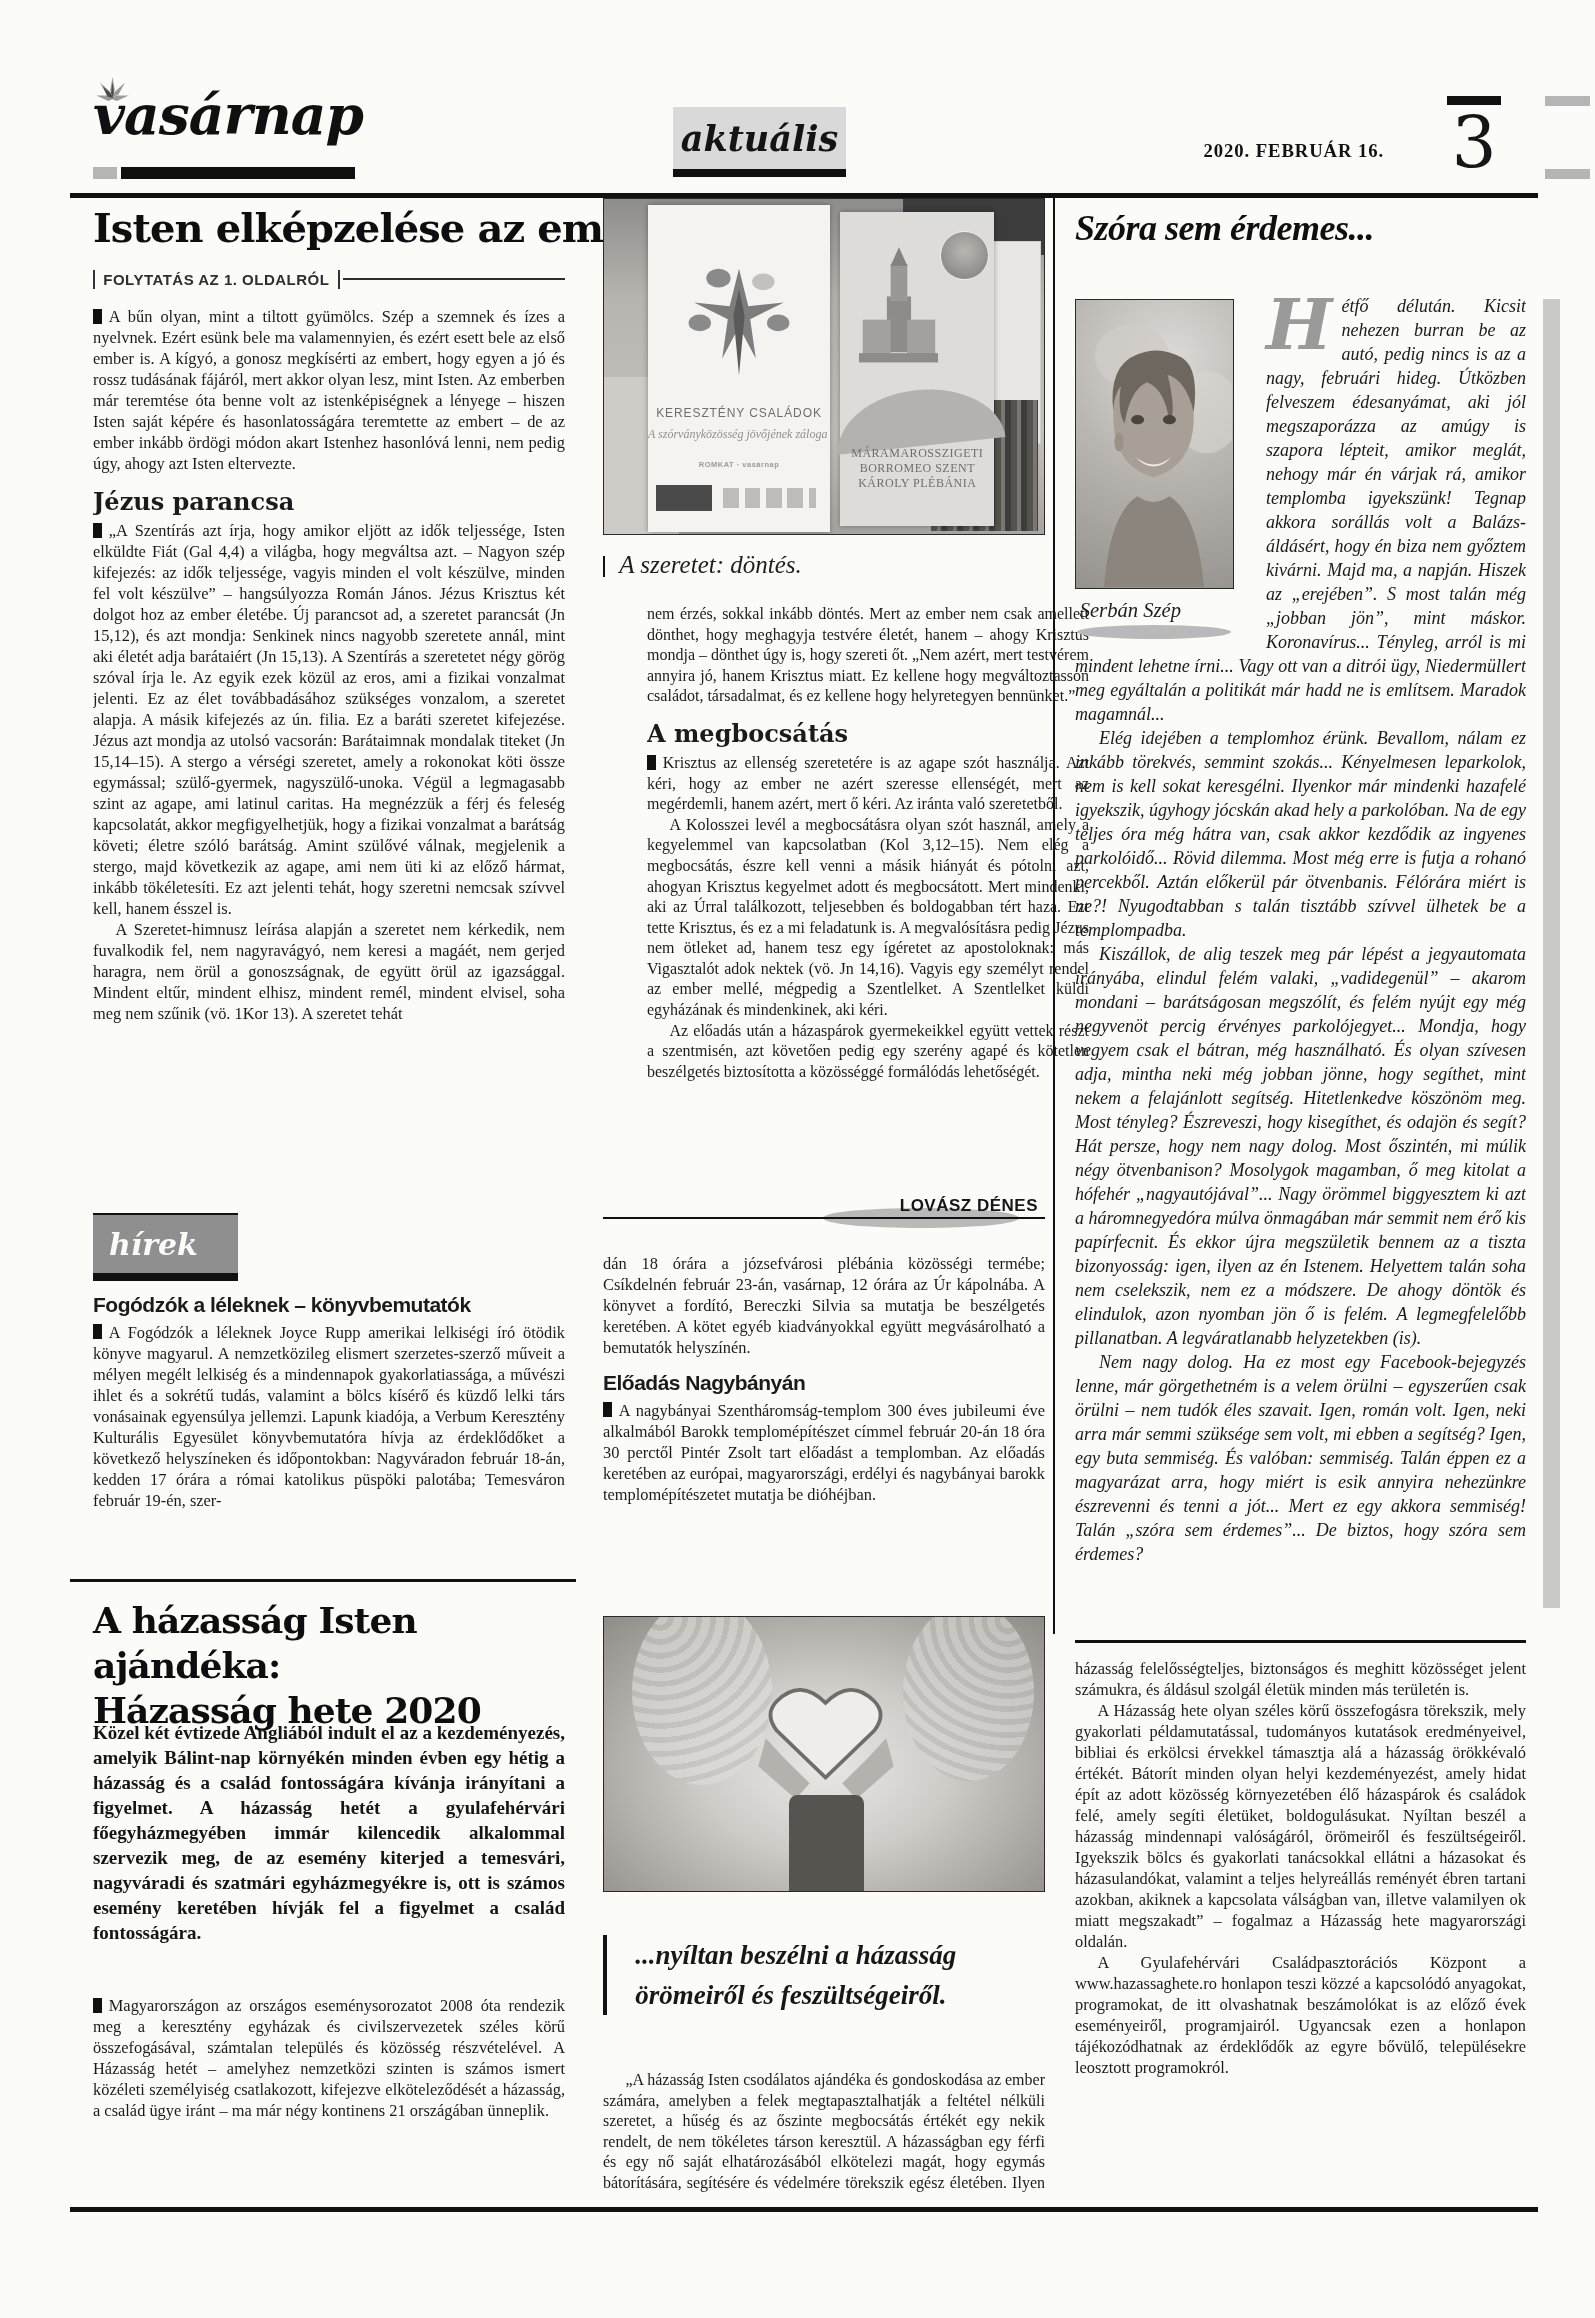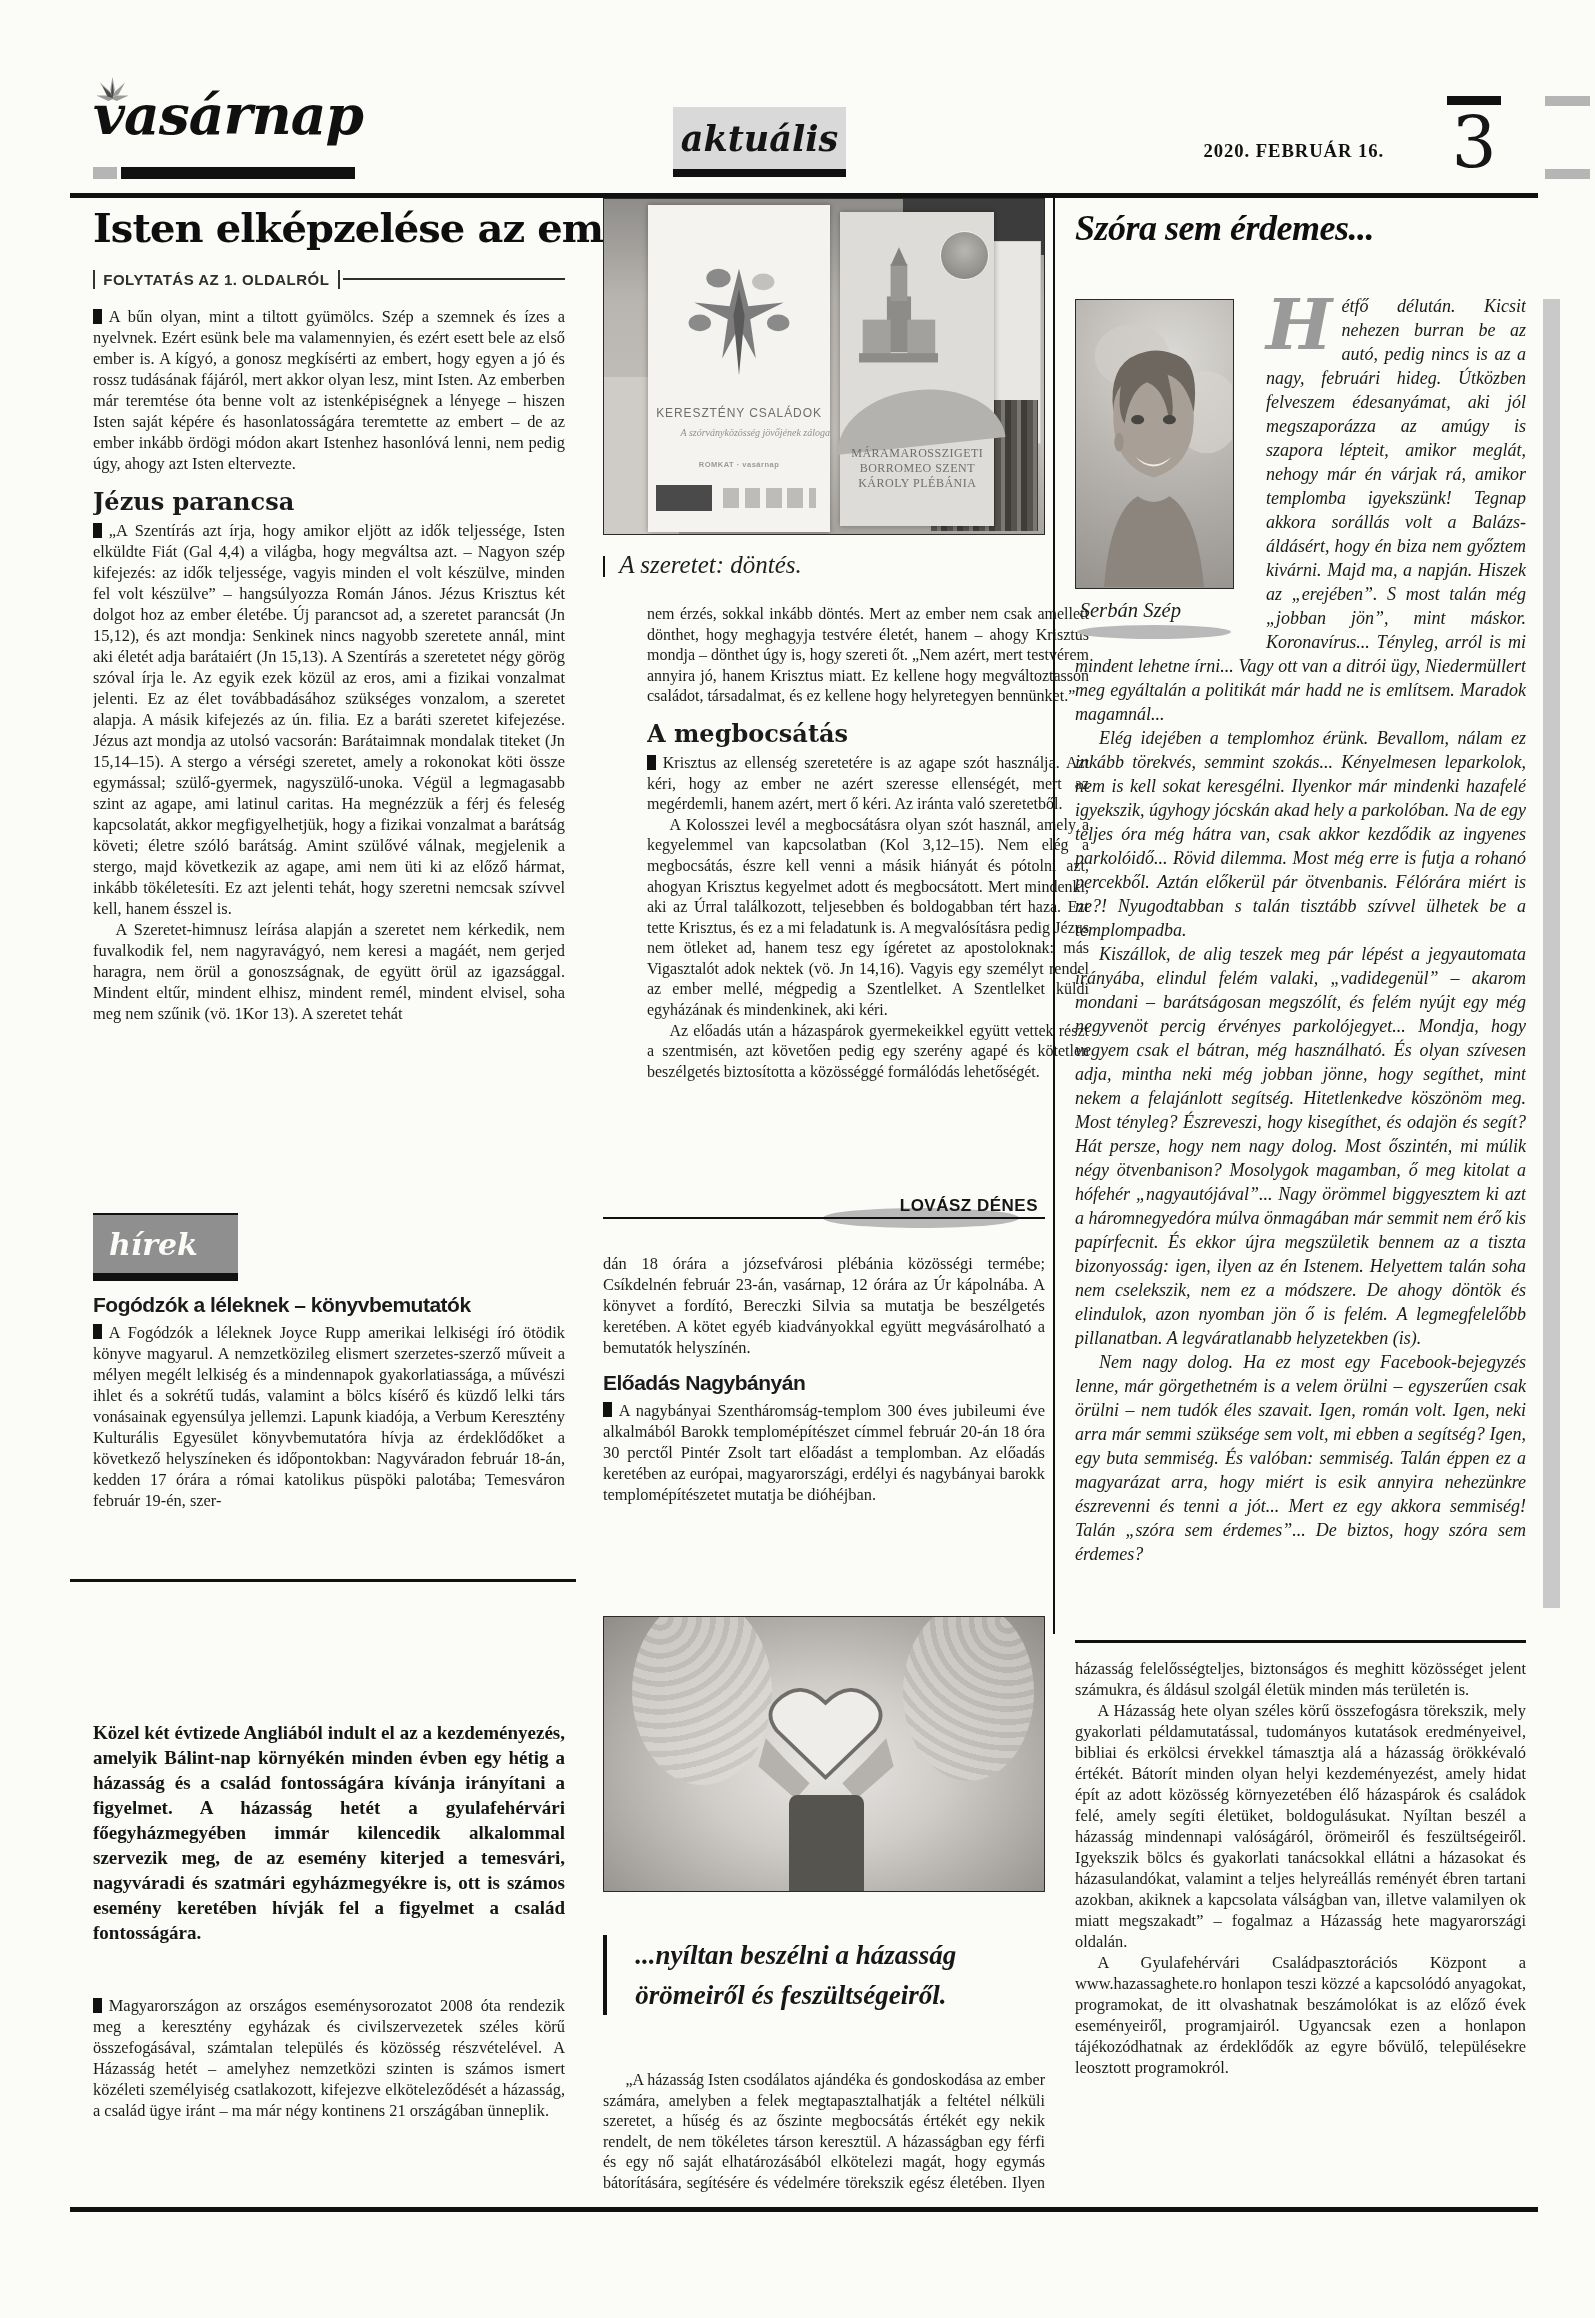--- a/index.html
+++ b/index.html
@@ -93,21 +93,21 @@
         <svg width="112" height="122" viewBox="0 0 120 130">
           <ellipse cx="38" cy="18" rx="13" ry="10" fill="#8a8a8a"></ellipse>
           <ellipse cx="86" cy="22" rx="12" ry="9" fill="#c2c1be"></ellipse>
           <ellipse cx="18" cy="66" rx="12" ry="9" fill="#8a8a8a"></ellipse>
           <ellipse cx="102" cy="66" rx="12" ry="9" fill="#8a8a8a"></ellipse>
           <polygon points="60,8 70,48 108,44 72,62 78,104 60,70 42,104 48,62 12,44 50,48" fill="#7d7d7d"></polygon>
           <polygon points="60,30 66,58 60,122 54,58" fill="#5a5a5a"></polygon>
         </svg>
       </div>
       <div class="sans" style="position:absolute;left:0;top:201px;width:100%;text-align:center;font-size:12px;font-weight:normal;letter-spacing:0.9px;color:#6e6e6e;">KERESZTÉNY CSALÁDOK</div>
-      <div class="serif" style="position:absolute;left:0;top:222px;width:100%;text-align:right;font-style:italic;font-size:10px;color:#8f8f8f;">A szórványközösség jövőjének záloga</div>
+      <div class="serif" style="position:absolute;left:0;top:222px;width:100%;text-align:left;font-style:italic;font-size:12px;color:#8f8f8f;">A szórványközösség jövőjének záloga</div>
       <div class="sans" style="position:absolute;left:0;top:255px;width:100%;text-align:center;font-size:7.5px;font-weight:bold;letter-spacing:0.5px;color:#9a9a9a;">ROMKAT · vasárnap</div>
       <div class="abs" style="left:8.4px;top:280px;width:56px;height:26px;background:#4a4a4a;"></div>
       <div class="abs" style="left:75px;top:283px;width:93px;height:20.6px;background:repeating-linear-gradient(90deg,#bdbcb9 0 16px,#f4f3f0 16px 21.5px);"></div>
     </div>
 
     <div class="abs" style="left:236px;top:13px;width:154px;height:314px;background:#dddcd8;box-shadow:0 0 5.6px rgba(0,0,0,.35);">
       <div class="abs" style="left:100px;top:18.7px;width:47px;height:47px;border-radius:50%;background:radial-gradient(circle at 50% 40%,#b9b7b2,#7e7c78);border:1.4px solid #f0efec;"></div>
       <div class="abs" style="left:18.7px;top:33px;width:79px;height:154px;">
         <svg width="79" height="154" viewBox="0 0 85 165">
           <rect x="30" y="55" width="26" height="60" fill="#8e8c88"></rect>
@@ -152,20 +152,24 @@
   </div>
 
   <div class="abs body-text just" style="left:603px;top:1253px;width:442px;height:369px;overflow:hidden;">
     <p>dán 18 órára a józsefvárosi plébánia közösségi termébe; Csíkdelnén február 23-án, vasárnap, 12 órára az Úr kápolnába. A könyvet a fordító, Bereczki Silvia sa mutatja be beszélgetés keretében. A kötet egyéb kiadványokkal együtt megvásárolható a bemutatók helyszínén.</p>
     <div class="newshead">Előadás Nagybányán</div>
     <p><span class="marker"></span><span>A nagybányai Szentháromság-templom 300 éves jubileumi éve alkalmából Barokk templomépítészet címmel február 20-án 18 óra 30 perctől Pintér Zsolt tart előadást a templomban. Az előadás keretében az európai, magyarországi, erdélyi és nagybányai barokk templomépítészetet mutatja be dióhéjban.</span></p>
   </div>
 
   <div class="abs rule" style="left:70px;top:1579px;width:506px;height:3.3px;"></div>
 
+  <div class="abs dejaserif" style="left:93px;top:1598px;width:505px;font-weight:bold;font-size:36px;line-height:45px;letter-spacing:-0.9px;color:#0e0e0e;">
+    <div>A házasság Isten ajándéka:</div>
+    <div>Házasság hete 2020</div>
+  </div>
 
   <div class="abs just serif" style="left:93px;top:1720px;width:472px;height:252px;overflow:hidden;font-weight:bold;font-size:19px;line-height:25px;color:#151515;">Közel két évtizede Angliából indult el az a kezdeményezés, amelyik Bálint-nap környékén minden évben egy hétig a házasság és a család fontosságára kívánja irányítani a figyelmet. A házasság hetét a gyulafehérvári főegyházmegyében immár kilencedik alkalommal szervezik meg, de az esemény kiterjed a temesvári, nagyváradi és szatmári egyházmegyékre is, ott is számos esemény keretében hívják fel a figyelmet a család fontosságára.</div>
 
   <div class="abs body-text just" style="left:93px;top:1995px;width:472px;height:201px;overflow:hidden;">
     <p><span class="marker"></span><span>Magyarországon az országos eseménysorozatot 2008 óta rendezik meg a keresztény egyházak és civilszervezetek széles körű összefogásával, számtalan település és közösség részvételével. A Házasság hetét – amelyhez nemzetközi szinten is számos ismert közéleti személyiség csatlakozott, kifejezve elköteleződését a házasság, a család ügye iránt – ma már négy kontinens 21 országában ünneplik.</span></p>
   </div>
 
   <div class="abs photo-frame" style="left:603px;top:1616px;width:442px;height:276px;background:radial-gradient(ellipse at 50% 55%,#e9e7e4 0%,#cfccc8 40%,#8f8c88 100%);">
     <div class="abs" style="left:28px;top:-18.7px;width:140px;height:187px;background:repeating-radial-gradient(circle at 20% 10%,#dddbd7 0 8.4px,#c6c3bf 8.4px 14px);opacity:.7;border-radius:50%;"></div>
     <div class="abs" style="left:299px;top:-14px;width:131px;height:178px;background:repeating-radial-gradient(circle at 80% 10%,#d6d4d0 0 7.5px,#bfbcb8 7.5px 13px);opacity:.7;border-radius:50%;"></div>

